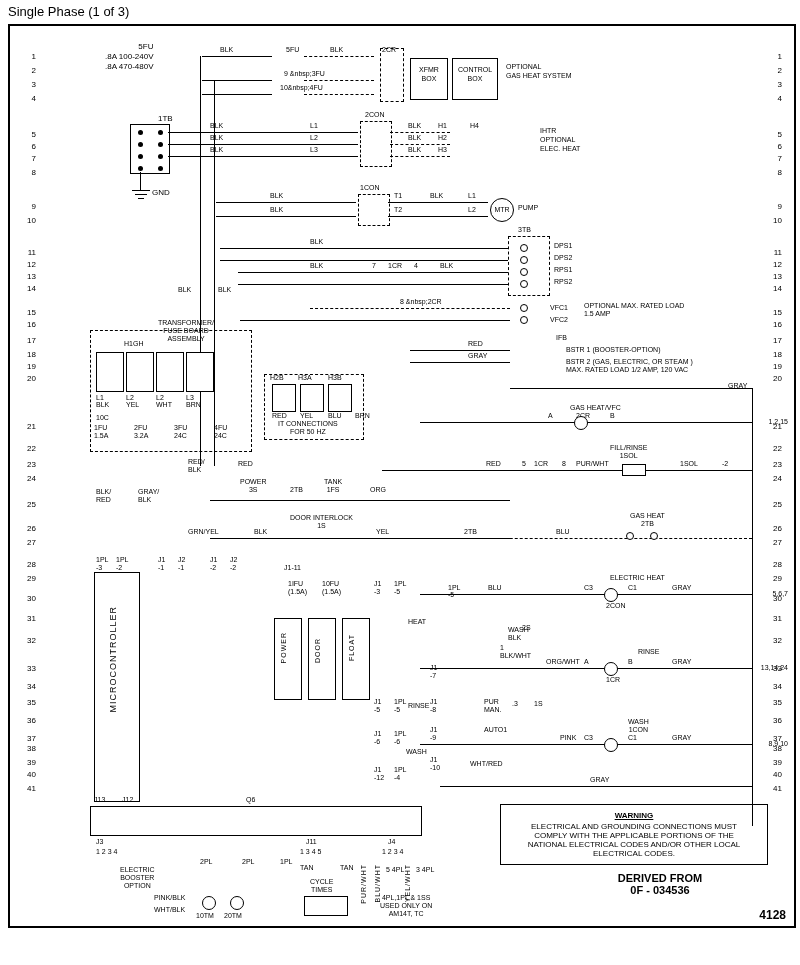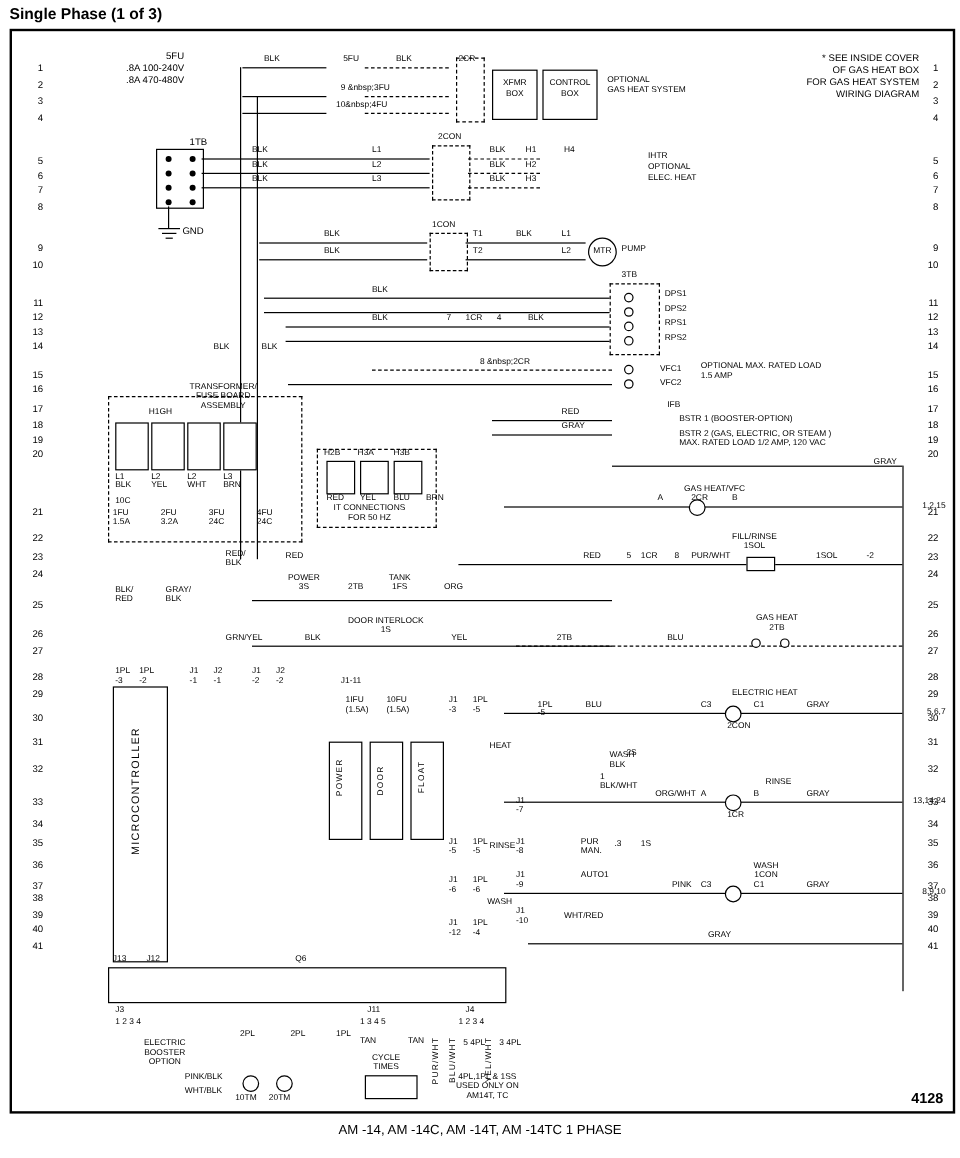--- a/index.html
+++ b/index.html
@@ -1,17 +1,17 @@
 <!DOCTYPE html>
 <html><head>
 <meta charset="utf-8">
 <style>
   body{margin:0;background:#fff;font-family:Arial,Helvetica,sans-serif;font-size:10px;color:#000}
   .page{width:800px;height:965px;position:relative}
-  .title{position:absolute;left:8px;top:4px;font-weight:700;font-size:13px}
+  .title{position:absolute;left:8px;top:4px;font-weight:400;font-size:13px}
   .frame{position:absolute;left:8px;top:24px;width:784px;height:900px;border:2px solid #000}
   .lbl{position:absolute;font-size:8px;white-space:nowrap}
   .lbl.tiny{font-size:7px}
   .caption{position:absolute;left:0;width:800px;top:936px;text-align:center;font-size:11px}
   .rownum{position:absolute;font-size:8px;text-align:right;width:14px}
   .box{position:absolute;border:1px solid #000;background:#fff}
   .dashbox{position:absolute;border:1px dashed #000}
   .hline{position:absolute;height:0;border-top:1px solid #000}
   .vline{position:absolute;width:0;border-left:1px solid #000}
   .hdash{position:absolute;height:0;border-top:1px dashed #000}
@@ -110,26 +110,20 @@
         <div class="rownum" style="left: 12px; top: 718px;">38</div>
         <div class="rownum" style="right: 12px; top: 718px;">38</div>
         <div class="rownum" style="left: 12px; top: 732px;">39</div>
         <div class="rownum" style="right: 12px; top: 732px;">39</div>
         <div class="rownum" style="left: 12px; top: 744px;">40</div>
         <div class="rownum" style="right: 12px; top: 744px;">40</div>
         <div class="rownum" style="left: 12px; top: 758px;">41</div>
         <div class="rownum" style="right: 12px; top: 758px;">41</div>
       </div>
 
-  <div class="lbl" style="right:28px;top:18px;text-align:right;line-height:10px">
-    <span>* SEE INSIDE COVER</span><br>
-    <span>OF GAS HEAT BOX</span><br>
-    <span>FOR GAS HEAT SYSTEM</span><br>
-    <span>WIRING DIAGRAM</span>
-  </div>
 
   <div class="lbl" style="left:95px;top:16px;text-align:right;line-height:10px">
     <span>5FU</span><br>
     <span>.8A  100-240V</span><br>
     <span>.8A  470-480V</span>
   </div>
 
   <div class="box" style="left:120px;top:98px;width:38px;height:48px"></div>
   <div class="lbl" style="left:148px;top:88px">1TB</div>
   <div class="dot" style="left:128px;top:104px"></div>
@@ -433,24 +427,34 @@
   <div class="lbl tiny" style="left:300px;top:852px;line-height:8px;text-align:center">CYCLE<br>TIMES</div>
   <div class="box" style="left:294px;top:870px;width:42px;height:18px"></div>
 
   <div class="lbl tiny vtext" style="left:350px;top:838px">PUR/WHT</div>
   <div class="lbl tiny vtext" style="left:364px;top:838px">BLU/WHT</div>
   <div class="lbl tiny vtext" style="left:394px;top:838px">YEL/WHT</div>
   <div class="lbl tiny" style="left:376px;top:840px">5 4PL</div>
   <div class="lbl tiny" style="left:406px;top:840px">3 4PL</div>
   <div class="lbl tiny" style="left:370px;top:868px;line-height:8px;text-align:center">4PL,1PL &amp; 1SS<br>USED ONLY ON<br>AM14T, TC</div>
 
-
+  <div class="warn" style="left:490px;top:778px;width:246px">
+    <div style="text-decoration:underline;font-weight:700;margin-bottom:2px">WARNING</div>
+    <div>ELECTRICAL AND GROUNDING CONNECTIONS MUST</div>
+    <div>COMPLY WITH THE APPLICABLE PORTIONS OF THE</div>
+    <div>NATIONAL ELECTRICAL CODES AND/OR OTHER LOCAL</div>
+    <div>ELECTRICAL CODES.</div>
+  </div>
+
+  <div class="derived" style="left:560px;top:846px;width:180px">
+    <div>DERIVED FROM</div>
+    <div>0F - 034536</div>
+  </div>
 
   <div class="drawno" style="right:8px;bottom:4px">4128</div>
 
   <div class="hline" style="left:430px;top:760px;width:312px"></div>
   <div class="lbl tiny" style="left:580px;top:750px">GRAY</div>
 
 </div>
 
-<div class="caption">AM -14, AM -14C, AM -14T, AM -14TC 1 PHASE</div>
 
 </div>
 
 </body></html>

